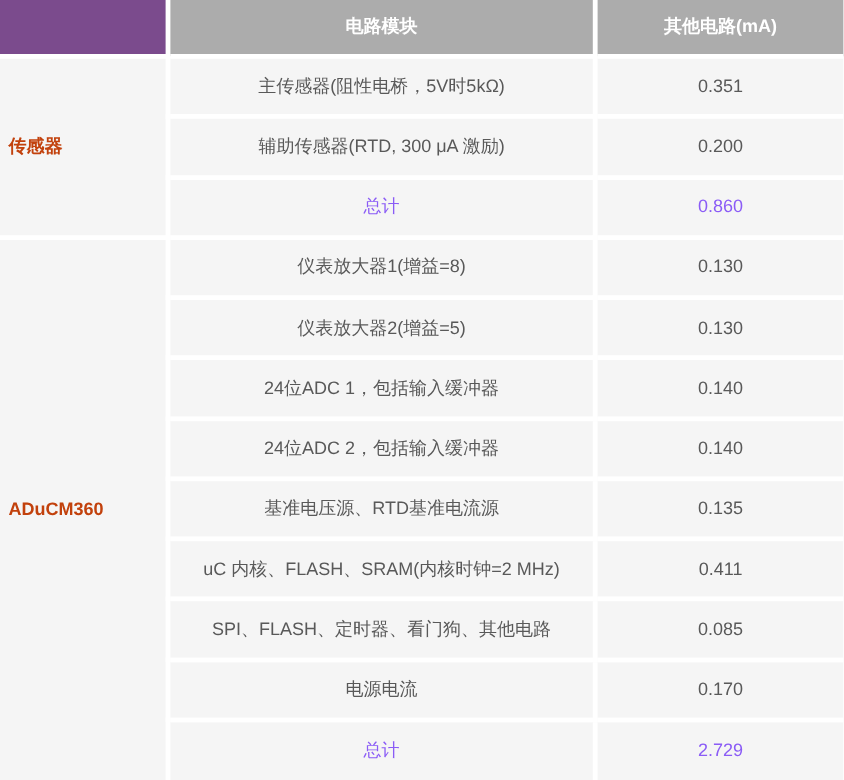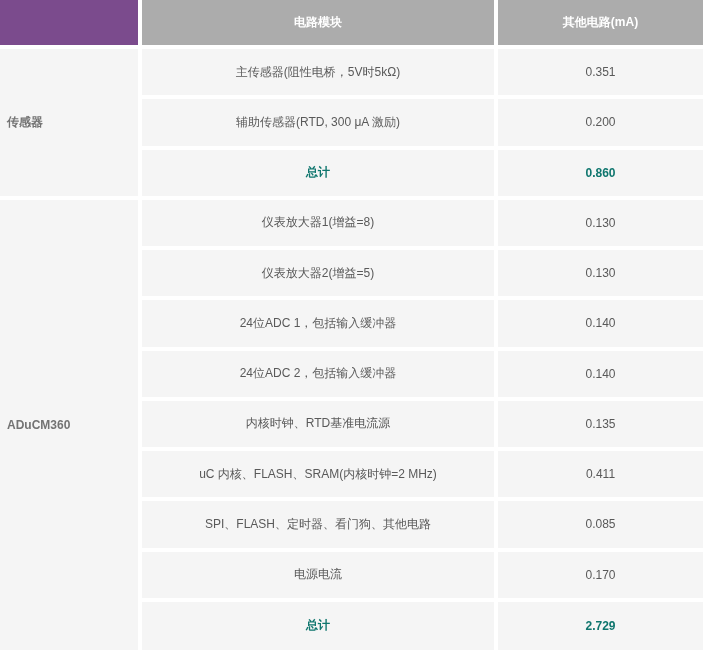--- a/index.html
+++ b/index.html
@@ -27,21 +27,21 @@
     height: 650px;
     border-collapse: collapse;
     border-style: hidden; 
     table-layout: fixed;
   }
   table.power-table th,
   table.power-table td {
     border: 4px solid var(--gap-color);
     text-align: center;
     vertical-align: middle;
-    font-size: 12px;
+    font-size: 15px;
     padding: 0 4px;
     margin-top: 34px;
   }
   thead tr { height: 47px; }
   tbody tr { height: 46px; }
   thead th {
     background: var(--header-gray);
     color: var(--header-text);
     font-weight: bold;
     font-size: 15px;
@@ -50,25 +50,25 @@
     background: var(--header-purple);
   }
   tbody td {
     background: var(--cell-bg);
     color: var(--text-color);
   }
   tbody td.group-label {
     text-align: left;
     padding-left: 7px;
     font-weight: bold;
-    color: #737373;
+    color: #c2410c;
   }
   tbody td.bold {
-    font-weight: bold;
-    color: #0f766e;
+    font-weight: normal;
+    color: #8b5cf6;
   }
 </style>
 </head>
 <body>
 
 <table class="power-table">
   <colgroup>
     <col style="width:140px">
     <col style="width:356px">
     <col style="width:207px">
@@ -106,21 +106,21 @@
       </tr>
       <tr>
         <td>24位ADC 1，包括输入缓冲器</td>
         <td>0.140</td>
       </tr>
       <tr>
         <td>24位ADC 2，包括输入缓冲器</td>
         <td>0.140</td>
       </tr>
       <tr>
-        <td>内核时钟、RTD基准电流源</td>
+        <td>基准电压源、RTD基准电流源</td>
         <td>0.135</td>
       </tr>
       <tr>
         <td>uC 内核、FLASH、SRAM(内核时钟=2 MHz)</td>
         <td>0.411</td>
       </tr>
       <tr>
         <td>SPI、FLASH、定时器、看门狗、其他电路</td>
         <td>0.085</td>
       </tr>

